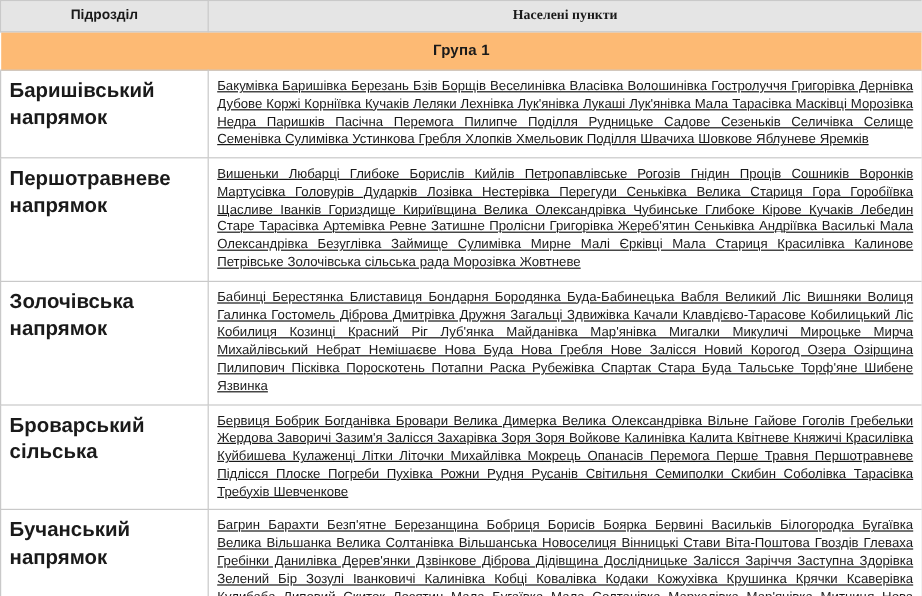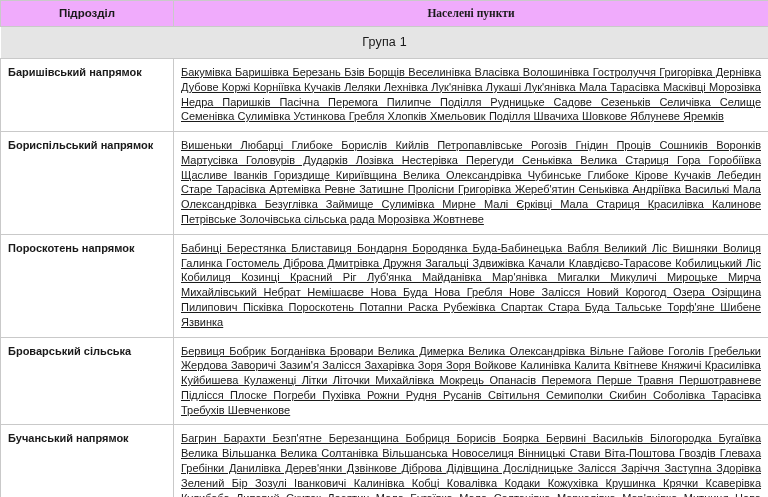--- a/index.html
+++ b/index.html
@@ -24,44 +24,44 @@
     vertical-align: top;
     padding: 6px 7px 7px 7px;
   }
   thead th {
     border-top: none;
     font-size: 11.5px;
     font-weight: bold;
     text-align: center;
     vertical-align: middle;
     padding: 8px 4px 10px 4px;
-    background: #f0abfc;
+    background: #e5e5e5;
     border-left: none;
     border-right: none;
   }
   thead th.col-sub { width: 173px; border-right: 1px solid #c9c9c9; }
   thead th.col-loc { width: 595px; font-family: Liberation Serif, serif; }
 
   tr.group-row td {
-    background: #e5e5e5;
+    background: #fdba74;
     text-align: center;
-    font-weight: normal;
+    font-weight: bold;
     font-size: 12.5px;
     padding: 8px 4px 9px 4px;
     border-left: none;
     border-right: none;
     border-top: 1px solid #c9c9c9;
     border-bottom: 1px solid #c9c9c9;
     letter-spacing: .2px;
   }
 
   td.sub-cell {
     width: 173px;
     font-weight: bold;
-    font-size: 11px;
+    font-size: 17px;
     line-height: 1.32;
     border-left: none;
     padding-left: 9px;
     padding-top: 8px;
   }
   td.loc-cell {
     width: 595px;
     font-size: 11px;
     line-height: 1.345;
     border-right: none;
@@ -86,25 +86,25 @@
   </thead>
   <tbody>
     <tr class="group-row">
       <td colspan="2">Група 1</td>
     </tr>
     <tr>
       <td class="sub-cell">Баришівський напрямок</td>
       <td class="loc-cell">Бакумівка Баришівка Березань Бзів Борщів Веселинівка Власівка Волошинівка Гостролуччя Григорівка Дернівка Дубове Коржі Корніївка Кучаків Леляки Лехнівка Лук'янівка Лукаші Лук'янівка Мала Тарасівка Масківці Морозівка Недра Паришків Пасічна Перемога Пилипче Поділля Рудницьке Садове Сезеньків Селичівка Селище Семенівка Сулимівка Устинкова Гребля Хлопків Хмельовик Поділля Швачиха Шовкове Яблуневе Яремків</td>
     </tr>
     <tr>
-      <td class="sub-cell">Бориспільський напрямок</td>
+      <td class="sub-cell">Першотравневе напрямок</td>
       <td class="loc-cell">Вишеньки Любарці Глибоке Борислів Кийлів Петропавлівське Рогозів Гнідин Проців Сошників Воронків Мартусівка Головурів Дударків Лозівка Нестерівка Перегуди Сеньківка Велика Стариця Гора Горобіївка Щасливе Іванків Гориздище Кириївщина Велика Олександрівка Чубинське Глибоке Кірове Кучаків Лебедин Старе Тарасівка Артемівка Ревне Затишне Пролісни Григорівка Жереб'ятин Сеньківка Андріївка Василькі Мала Олександрівка Безуглівка Займище Сулимівка Мирне Малі Єрківці Мала Стариця Красилівка Калинове Петрівське Золочівська сільська рада Морозівка Жовтневе</td>
     </tr>
     <tr>
-      <td class="sub-cell">Пороскотень напрямок</td>
+      <td class="sub-cell">Золочівська напрямок</td>
       <td class="loc-cell">Бабинці Берестянка Блиставиця Бондарня Бородянка Буда-Бабинецька Вабля Великий Ліс Вишняки Волиця Галинка Гостомель Діброва Дмитрівка Дружня Загальці Здвижівка Качали Клавдієво-Тарасове Кобилицький Ліс Кобилиця Козинці Красний Ріг Луб'янка Майданівка Мар'янівка Мигалки Микуличі Мирoцьке Мирча Михайлівський Небрат Немішаєве Нова Буда Нова Гребля Нове Залісся Новий Корогод Озера Озірщина Пилипович Пісківка Пороскотень Потапни Раска Рубежівка Спартак Стара Буда Тальське Торф'яне Шибене Язвинка</td>
     </tr>
     <tr>
       <td class="sub-cell">Броварський сільська</td>
       <td class="loc-cell">Бервиця Бобрик Богданівка Бровари Велика Димерка Велика Олександрівка Вільне Гайове Гоголів Гребельки Жердова Заворичі Зазим'я Залісся Захарівка Зоря Зоря Войкове Калинівка Калита Квітневе Княжичі Красилівка Куйбишева Кулаженці Літки Літочки Михайлівка Мокрець Опанасів Перемога Перше Травня Першотравневе Підлісся Плоске Погреби Пухівка Рожни Рудня Русанів Світильня Семиполки Скибин Соболівка Тарасівка Требухів Шевченкове</td>
     </tr>
     <tr>
       <td class="sub-cell">Бучанський напрямок</td>
       <td class="loc-cell">Багрин Барахти Безп'ятне Березанщина Бобриця Борисів Бояркa Бервині Васильків Білогородка Бугаївка Велика Вільшанка Велика Солтанівка Вільшанська Новоселиця Вінницькі Стави Віта-Поштова Гвоздів Глевахa Гребінки Данилівка Дерев'янки Дзвінкове Діброва Дідівщина Дослідницьке Залісся Заріччя Заступна Здорівка Зелений Бір Зозулі Іванковичі Калинівка Кобці Ковалівка Кодаки Кожухівка Крушинка Крячки Ксаверівка Кулибаба Липовий Скиток Лосятин Мала Бугаївка Мала Солтанівка Мархалівка Мар'янівка Митниця Нова Глеваха ПеревізПінчуки Плесецьке Погреби Пологи</td>
     </tr>

